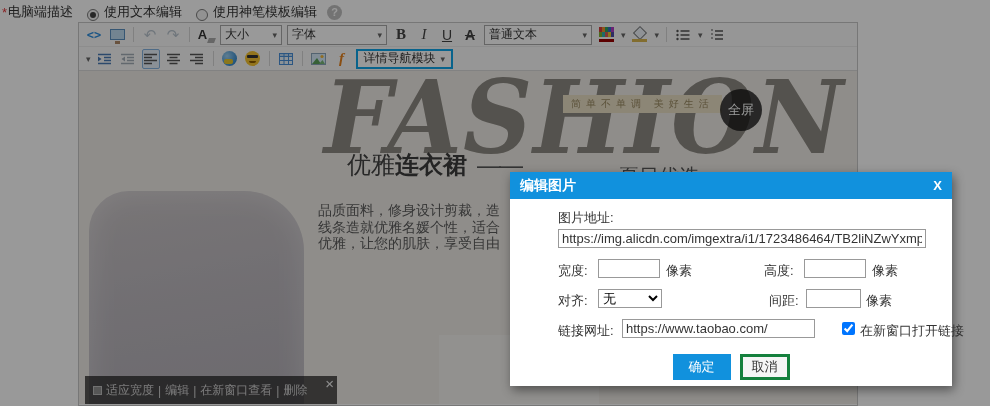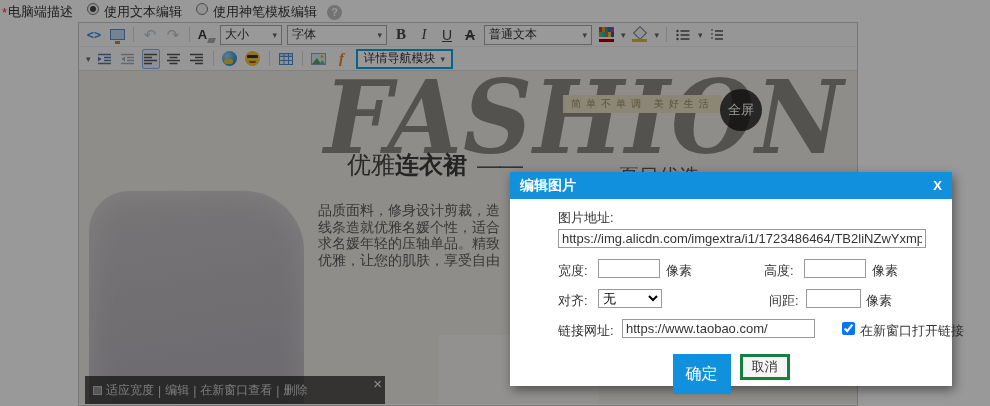--- a/index.html
+++ b/index.html
@@ -4,21 +4,21 @@
 <style>
   * { margin:0; padding:0; box-sizing:border-box; }
   html,body { width:990px; height:406px; overflow:hidden; background:#fff;
               font-family:"Liberation Sans", sans-serif; }
   body { position:relative; }
 
   
   .field-header { position:absolute; top:3px; left:2px; display:flex; align-items:center;
                   font-size:13px; color:#333; z-index:1; }
   .req { color:#e4393c; margin-right:1px; }
-  .radio-group { display:flex; align-items:flex-start; margin-left:14px; }
+  .radio-group { display:flex; align-items:flex-end; margin-left:14px; }
   .radio { width:12px; height:12px; border:1px solid #7a7a7a; border-radius:50%;
            margin-right:5px; position:relative; background:#f4f4f4; }
   .radio.sel::after { content:""; position:absolute; left:2px; top:2px; width:6px; height:6px;
                       border-radius:50%; background:#444; }
   .help-circle { width:15px; height:15px; border-radius:50%; background:#c0c0c0; color:#fff;
                  font-size:11px; display:flex; align-items:center; justify-content:center;
                  margin-left:10px; font-weight:bold; }
 
   
   .editor { position:absolute; left:78px; top:22px; width:780px; height:384px;
@@ -92,21 +92,21 @@
                 align-items:center; justify-content:center; z-index:5; }
   .headline { position:absolute; left:268px; top:78px; font-size:24px; color:#444; white-space:nowrap; }
   .headline b { font-weight:bold; color:#3c3c3c; }
   .headline .dash { color:#555; margin-left:10px; letter-spacing:-2px; }
   .subtitle { position:absolute; left:540px; top:84px; font-size:20px; color:#575757; white-space:nowrap;margin-top:8px; }
   .bodycopy { position:absolute; left:239px; top:131px; font-size:14px; line-height:16.5px;
               color:#5c5c5c; white-space:nowrap; }
   .lightpatch { position:absolute; left:360px; top:264px; width:160px; height:70px; background:#f4f2ee; }
 
   
-  .img-bar { position:absolute; left:6px; top:305px; width:300px; height:29px;
+  .img-bar { position:absolute; left:6px; top:305px; width:252px; height:29px;
              background:rgba(28,28,28,.72); color:#cfcfcf; font-size:12px; display:flex;
              align-items:center; gap:4px; padding:0 8px; z-index:6; }
   .img-bar .chk { width:9px; height:9px; background:#8f8f8f; border:1px solid #bdbdbd; flex:none; }
   .img-bar .close { position:absolute; right:3px; top:-1px; color:#ededed; font-size:15px; }
 
   
   .dim { position:absolute; inset:0; background:rgba(0,0,0,.40); z-index:50; }
   .modal { position:absolute; left:510px; top:172px; width:442px; height:214px; background:#fff;
            z-index:100; box-shadow:2px 4px 10px rgba(0,0,0,.45); }
   .modal-header { height:27px; background:#1191dd; color:#fff; display:flex; align-items:center;
@@ -114,22 +114,22 @@
   .modal-close { font-size:13px; font-weight:bold; cursor:default; }
   .modal-body { position:relative; height:187px; font-size:13px; color:#333; }
   .mb-abs { position:absolute; white-space:nowrap;margin-left:36px; }
   .m-input { border:1px solid #999; height:19px; font-size:13px; padding:0 3px; color:#333;
              font-family:"Liberation Sans", sans-serif; background:#fff; }
   .url-input { width:368px; }
   .num-input { width:62px; }
   .m-select { width:64px; height:19px; font-size:13px; border:1px solid #999; background:#fff; }
   .m-btn-row { position:absolute; left:0; top:155px; width:100%; display:flex;
                justify-content:center; gap:9px; }
-  .btn-ok { width:58px; height:40px; background:#1191dd; color:#fff; border:1px solid #1191dd;
-            font-size:16px; font-family:"Liberation Sans", sans-serif; }
+  .btn-ok { width:58px; height:26px; background:#1191dd; color:#fff; border:1px solid #1191dd;
+            font-size:13px; font-family:"Liberation Sans", sans-serif; }
   .btn-cancel { width:50px; height:26px; background:#f5f5f5; color:#333; border:3px solid #15803d;
                 font-size:13px; font-family:"Liberation Sans", sans-serif; }
   svg { display:block; }
 </style>
 </head>
 <body>
 
 <div class="field-header">
   <span class="req">*</span>
   <span>电脑端描述</span>
@@ -264,21 +264,20 @@
       <div class="photo-dress"></div>
       <div class="fashion">FASHION</div>
       <div class="tagline">简单不单调  美好生活</div>
       <div class="headline">
         <span>优雅</span><b>连衣裙</b><span class="dash">——</span>
       </div>
       <div class="subtitle">夏日优选</div>
       <div class="bodycopy">
         <div>品质面料，修身设计剪裁，造</div>
         <div>线条造就优雅名媛个性，适合</div>
-        <div>求名媛年轻的压轴单品。精致</div>
         <div>优雅，让您的肌肤，享受自由</div>
       </div>
       <div class="lightpatch"></div>
     </div>
     <div class="fullscreen">全屏</div>
     <div class="img-bar">
       <span class="chk"></span>
       <span>适应宽度</span>
       <span>|</span>
       <span>编辑</span>

